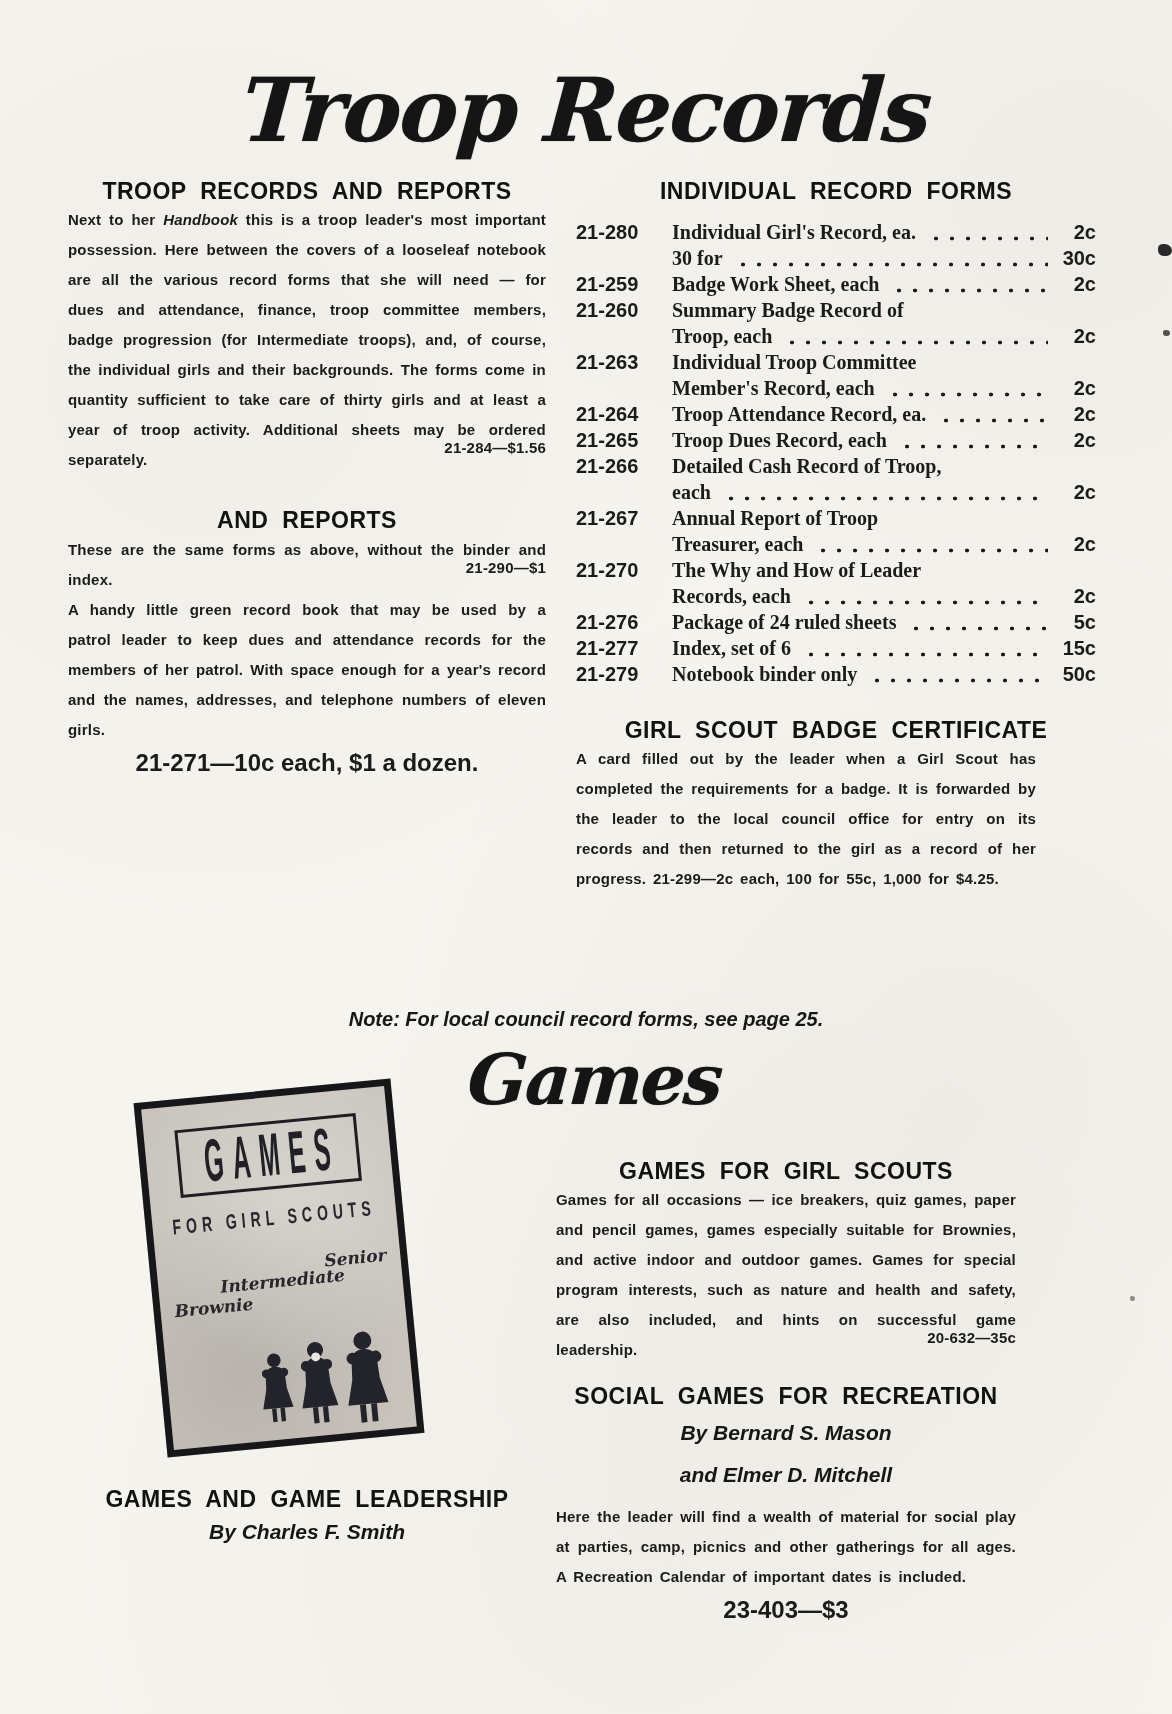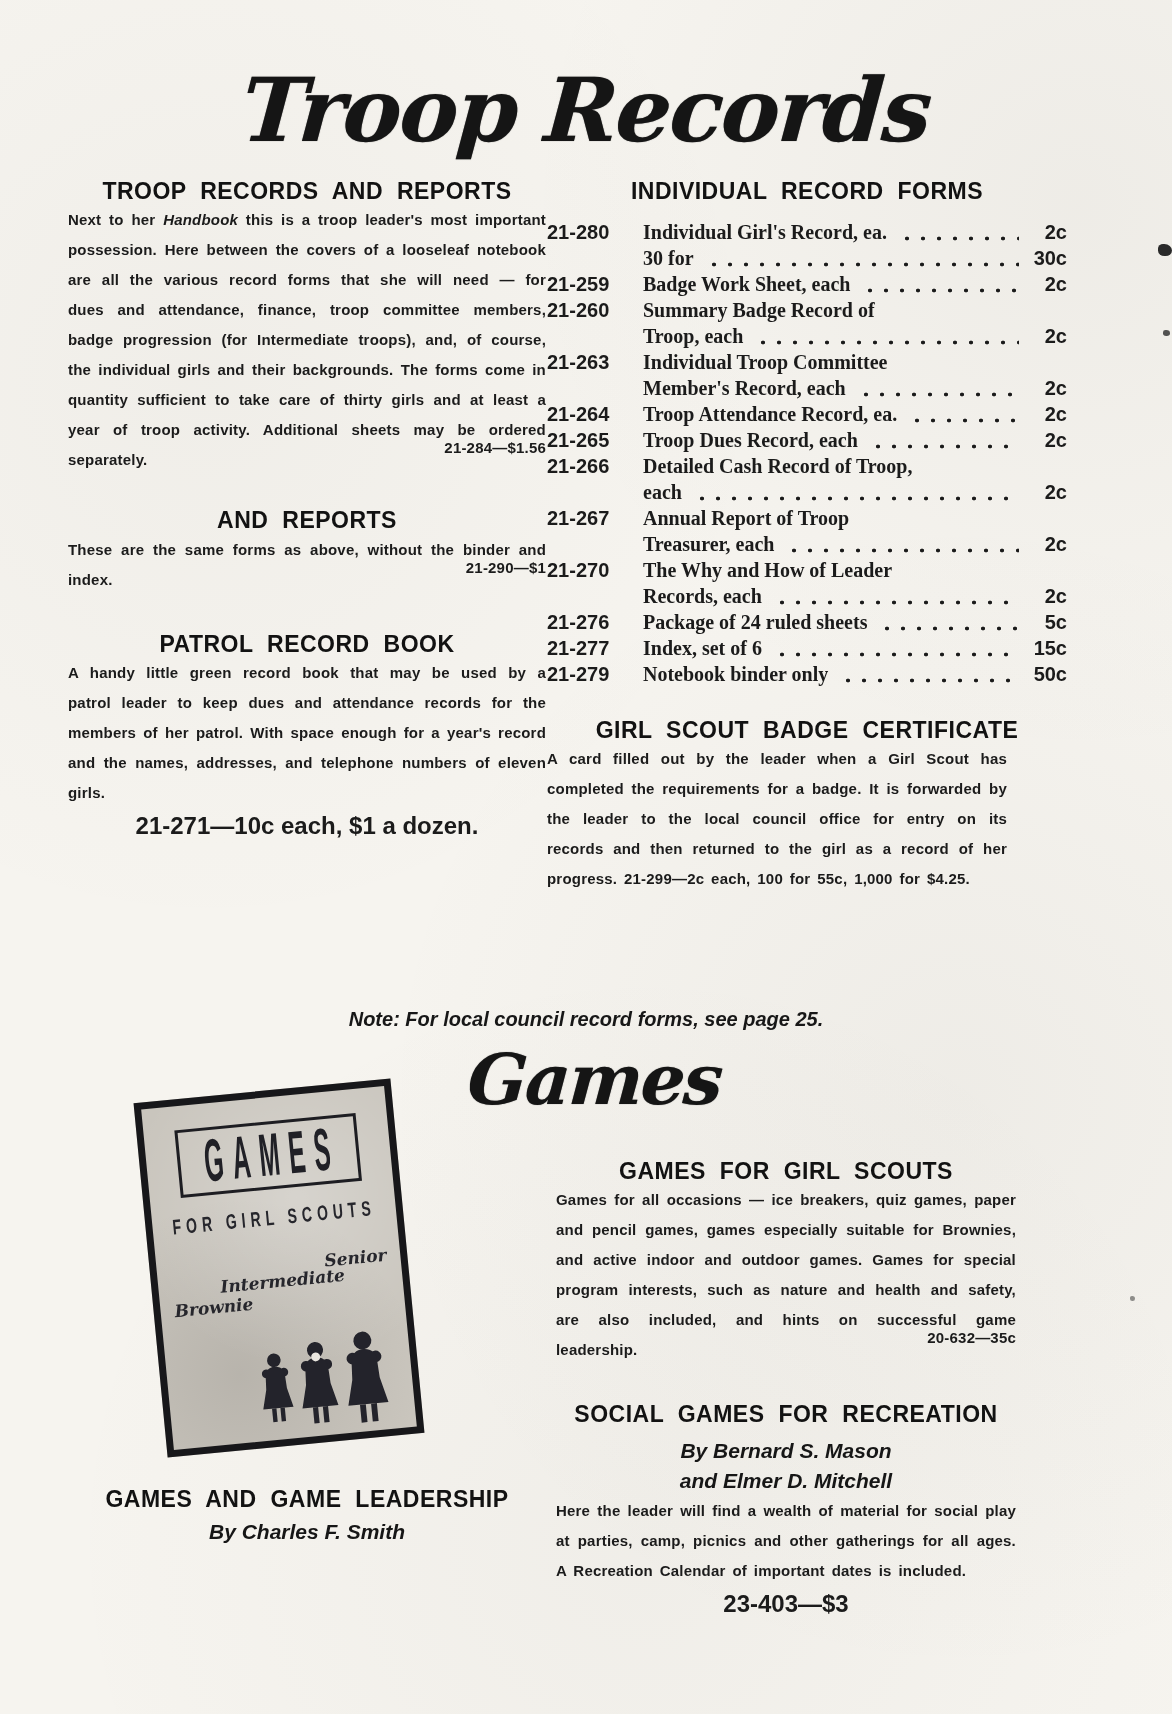--- a/index.html
+++ b/index.html
@@ -35,21 +35,21 @@
     position:absolute;left:468px;top:1038px;
     font-size:70px;margin:0;transform:skewX(-4deg);
   }
   h2.sec{
     margin:0;text-align:center;
     font-size:23px;font-weight:700;letter-spacing:.5px;word-spacing:7px;
     color:#121212;
   }
   .col{position:absolute;top:178px;}
   .col-left{left:68px;width:478px;}
-  .col-right{left:547px;width:520px;}
+  .col-right{left:576px;width:520px;}
   .col-right-lower{position:absolute;left:556px;top:1158px;width:460px;}
   .col-left-lower{position:absolute;left:68px;top:1486px;width:478px;}
   p.body{
     margin:0;
     font-size:15px;font-weight:700;line-height:30px;
     text-align:justify;letter-spacing:.2px;word-spacing:2.5px;
     color:#1b1b1b;
   }
   .rel{position:relative;}
   .abs-price{position:absolute;right:0;bottom:12px;white-space:nowrap;}
@@ -67,21 +67,21 @@
   .line-text{white-space:nowrap;font-family:Liberation Serif, serif;}
   .leader{
     flex:1 1 auto;min-width:18px;height:5px;
     margin:0 8px 4px 12px;align-self:flex-end;
     background-image:radial-gradient(circle,#1b1b1b 1.7px,transparent 2.2px);
     background-size:16px 5px;background-repeat:repeat-x;background-position:left bottom;
   }
   .line-price{flex:none;min-width:40px;text-align:right;white-space:nowrap;}
   .byline{
     text-align:center;font-size:21px;font-weight:700;font-style:italic;
-    line-height:30px;margin:0;color:#161616;
+    line-height:30px;margin:12px;color:#161616;
   }
   .note-line{
     position:absolute;top:1008px;left:0;width:100%;
     text-align:center;font-size:20px;font-weight:700;font-style:italic;color:#171717;
   }
   
   .book{
     position:absolute;left:150px;top:1090px;width:258px;height:356px;
     transform:rotate(-5.5deg);
     border:7px solid #17171a;
@@ -127,21 +127,20 @@
   <div class="col col-left">
     <h2 class="sec">TROOP RECORDS AND REPORTS</h2>
     <p class="body mt14 rel"><span>Next to her </span><i>Handbook</i><span> this is a troop leader's most important possession. Here between the covers of a looseleaf notebook are all the various record forms that she will need — for dues and attendance, finance, troop committee members, badge progression (for Intermediate troops), and, of course, the individual girls and their backgrounds. The forms come in quantity sufficient to take care of thirty girls and at least a year of troop activity. Additional sheets may be ordered separately.</span><span class="abs-price">21-284—$1.56</span></p>
 
     <h2 class="sec h-stack">
       <br>
       <span>AND REPORTS</span>
     </h2>
     <p class="body mt16 rel"><span>These are the same forms as above, without the binder and index.</span><span class="abs-price">21-290—$1</span></p>
 
-    <h2 class="sec" style="margin-top:36px;">PATROL RECORD BOOK</h2>
     <p class="body mt12">A handy little green record book that may be used by a patrol leader to keep dues and attendance records for the members of her patrol. With space enough for a year's record and the names, addresses, and telephone numbers of eleven girls.</p>
     <div class="center-line">21-271—10c each, $1 a dozen.</div>
   </div>
 
   <div class="col col-right">
     <h2 class="sec">INDIVIDUAL RECORD FORMS</h2>
     <div class="forms-list">
         <div class="form-item">
           <span class="form-code">21-280</span>
           <div class="form-lines">
@@ -317,21 +316,21 @@
       <use href="#girl" transform="translate(74,101) scale(0.95)"></use>
       <circle cx="74" cy="49" r="4.5" fill="#e9e6df"></circle>
       <use href="#girl" transform="translate(122,103) scale(1.06)"></use>
     </svg>
   </div>
 
   <div class="col-right-lower">
     <h2 class="sec">GAMES FOR GIRL SCOUTS</h2>
     <p class="body mt16 rel"><span>Games for all occasions — ice breakers, quiz games, paper and pencil games, games especially suitable for Brownies, and active indoor and outdoor games. Games for special program interests, such as nature and health and safety, are also included, and hints on successful game leadership.</span><span class="abs-price">20-632—35c</span></p>
 
-    <h2 class="sec" style="margin-top:36px;">SOCIAL GAMES FOR RECREATION</h2>
+    <h2 class="sec" style="margin-top:18px;">SOCIAL GAMES FOR RECREATION</h2>
     <p class="byline" style="margin-top:8px;">By Bernard S. Mason</p>
     <p class="byline">and Elmer D. Mitchell</p>
     <p class="body mt16">Here the leader will find a wealth of material for social play at parties, camp, picnics and other gatherings for all ages. A Recreation Calendar of important dates is included.</p>
     <div class="center-line">23-403—$3</div>
   </div>
 
   <div class="col-left-lower">
     <h2 class="sec">GAMES AND GAME LEADERSHIP</h2>
     <p class="byline" style="margin-top:4px;">By Charles F. Smith</p>
   </div>

